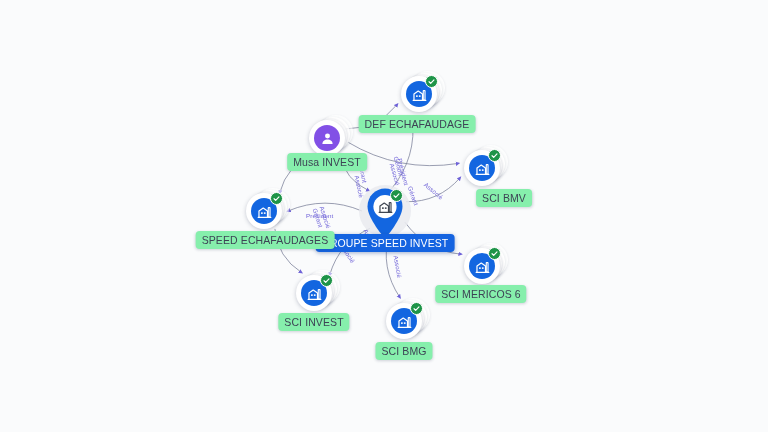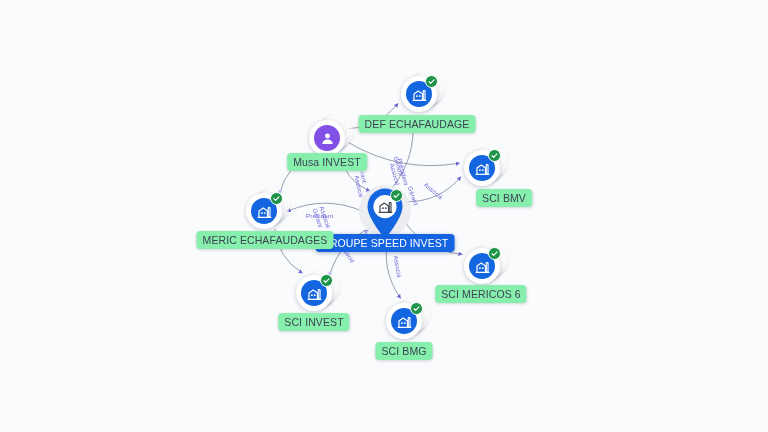--- a/index.html
+++ b/index.html
@@ -293,16 +293,16 @@
             <rect x="11.1" y="13.2" width="2.4" height="2.2" fill="#ffffff"></rect>
             <rect x="17.3" y="6.6" width="2.5" height="13.4" rx=".5" stroke="#ffffff" stroke-width="1.6" fill="none"></rect>
           </svg>
         </div>
         <div class="check" style="left: 6px; top: -19px; width: 13px; height: 13px;">
           <svg width="9" height="9" viewBox="0 0 24 24">
             <path d="M5.5 12.6l4.3 4.3 8.8-9.3" stroke="#ffffff" stroke-width="3.1" fill="none" stroke-linecap="round" stroke-linejoin="round"></path>
           </svg>
         </div>
       </div>
-      <div class="nlabel" style="left: 265px; top: 231px;">MERIC ECHAFAUDAGES</div>
+      <div class="nlabel" style="left: 265px; top: 231px;">SPEED ECHAFAUDAGES</div>
     </div>
 
 </div>
 
 </body></html>

